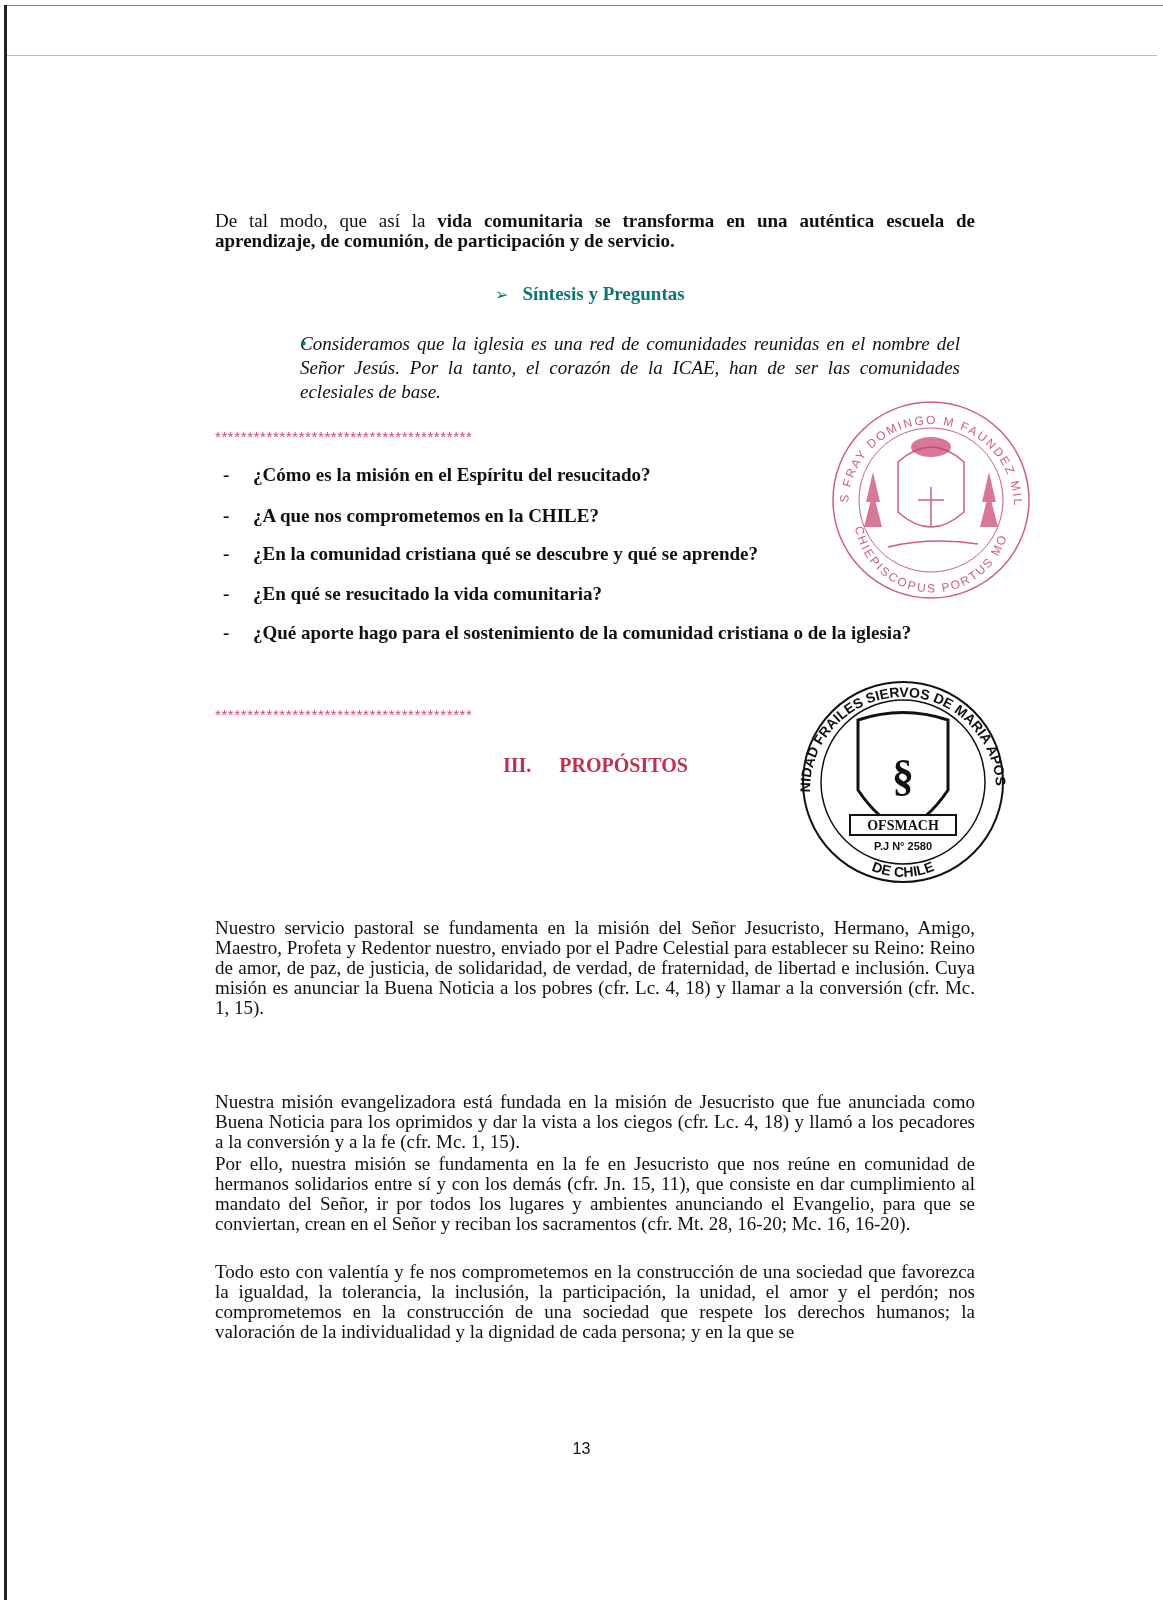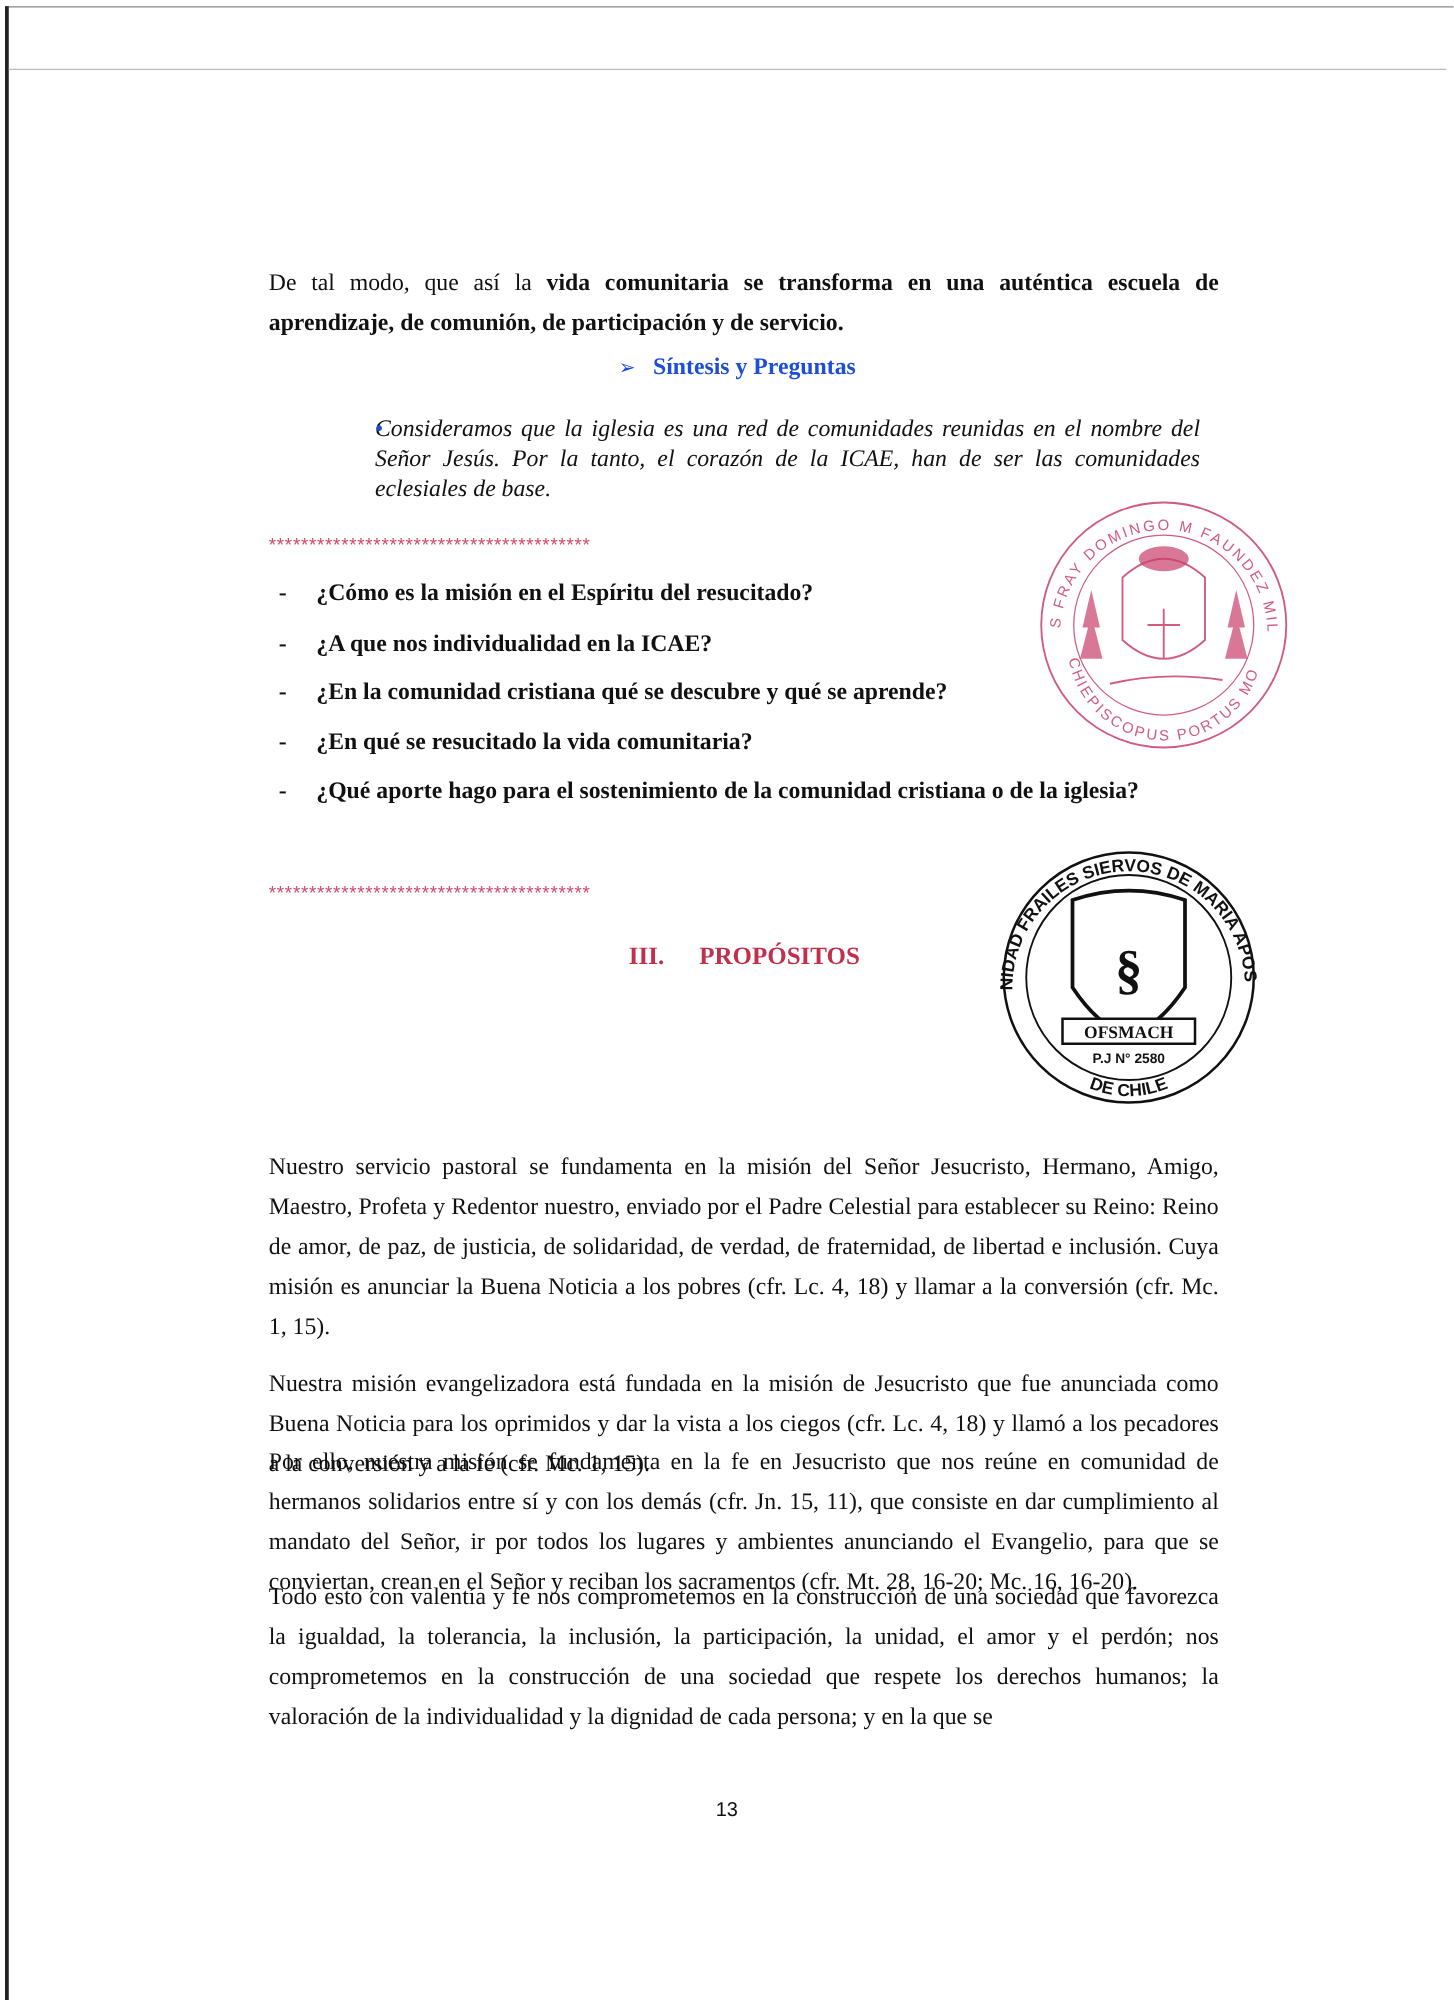--- a/index.html
+++ b/index.html
@@ -4,23 +4,23 @@
 <style>
   html, body { margin: 0; padding: 0; }
   body {
     width: 1163px; height: 1600px; background: #ffffff; position: relative; overflow: hidden;
     font-family: "Liberation Serif", serif; color: #111;
   }
   .scan-top { position: absolute; left: 4px; top: 5px; width: 1159px; height: 1px; background: #555; opacity: .7; }
   .scan-left { position: absolute; left: 4px; top: 5px; width: 3px; height: 1595px; background: #222; }
   .scan-line2 { position: absolute; left: 7px; top: 55px; width: 1150px; height: 1px; background: #bbb; }
   .page { position: absolute; left: 0; top: 0; width: 1163px; height: 1600px; }
-  .p { position: absolute; left: 215px; width: 760px; font-size: 19px; line-height: 32px; text-align: justify; }
+  .p { position: absolute; left: 215px; width: 760px; font-size: 19px; line-height: 20px; text-align: justify; }
   .bold { font-weight: bold; }
-  .blue { color: #1d4ed8; }
+  .blue { color: #0f766e; }
   .red { color: #c0304d; }
   .stars { position: absolute; left: 215px; font-size: 15px; color: #d04b6a; letter-spacing: 0.6px; font-family: "Liberation Sans", sans-serif; }
   .q { position: absolute; left: 215px; width: 700px; font-size: 19px; line-height: 24px; font-weight: bold; }
   .q .dash { position: absolute; left: 8px; top: 0; }
   .q .txt { position: absolute; left: 38px; width: 660px; }
   .stamp { position: absolute; }
   .pagenum { position: absolute; top: 1440px; left: 0; width: 1163px; text-align: center; font-family: "Liberation Sans", sans-serif; font-size: 16px; box-sizing: border-box;}
 </style>
 </head>
 <body>
@@ -45,21 +45,21 @@
   </div>
 
   <div class="stars" style="top:428px;">****************************************</div>
 
   <div class="q" style="top:463px;">
       <span class="dash">-</span>
       <span class="txt">¿Cómo es la misión en el Espíritu del resucitado?</span>
     </div>
   <div class="q" style="top:504px;">
       <span class="dash">-</span>
-      <span class="txt">¿A que nos individualidad en la ICAE?</span>
+      <span class="txt">¿A que nos comprometemos en la CHILE?</span>
     </div>
   <div class="q" style="top:542px;">
       <span class="dash">-</span>
       <span class="txt">¿En la comunidad cristiana qué se descubre y qué se aprende?</span>
     </div>
   <div class="q" style="top:582px;">
       <span class="dash">-</span>
       <span class="txt">¿En qué se resucitado la vida comunitaria?</span>
     </div>
   <div class="q" style="top:621px;">

